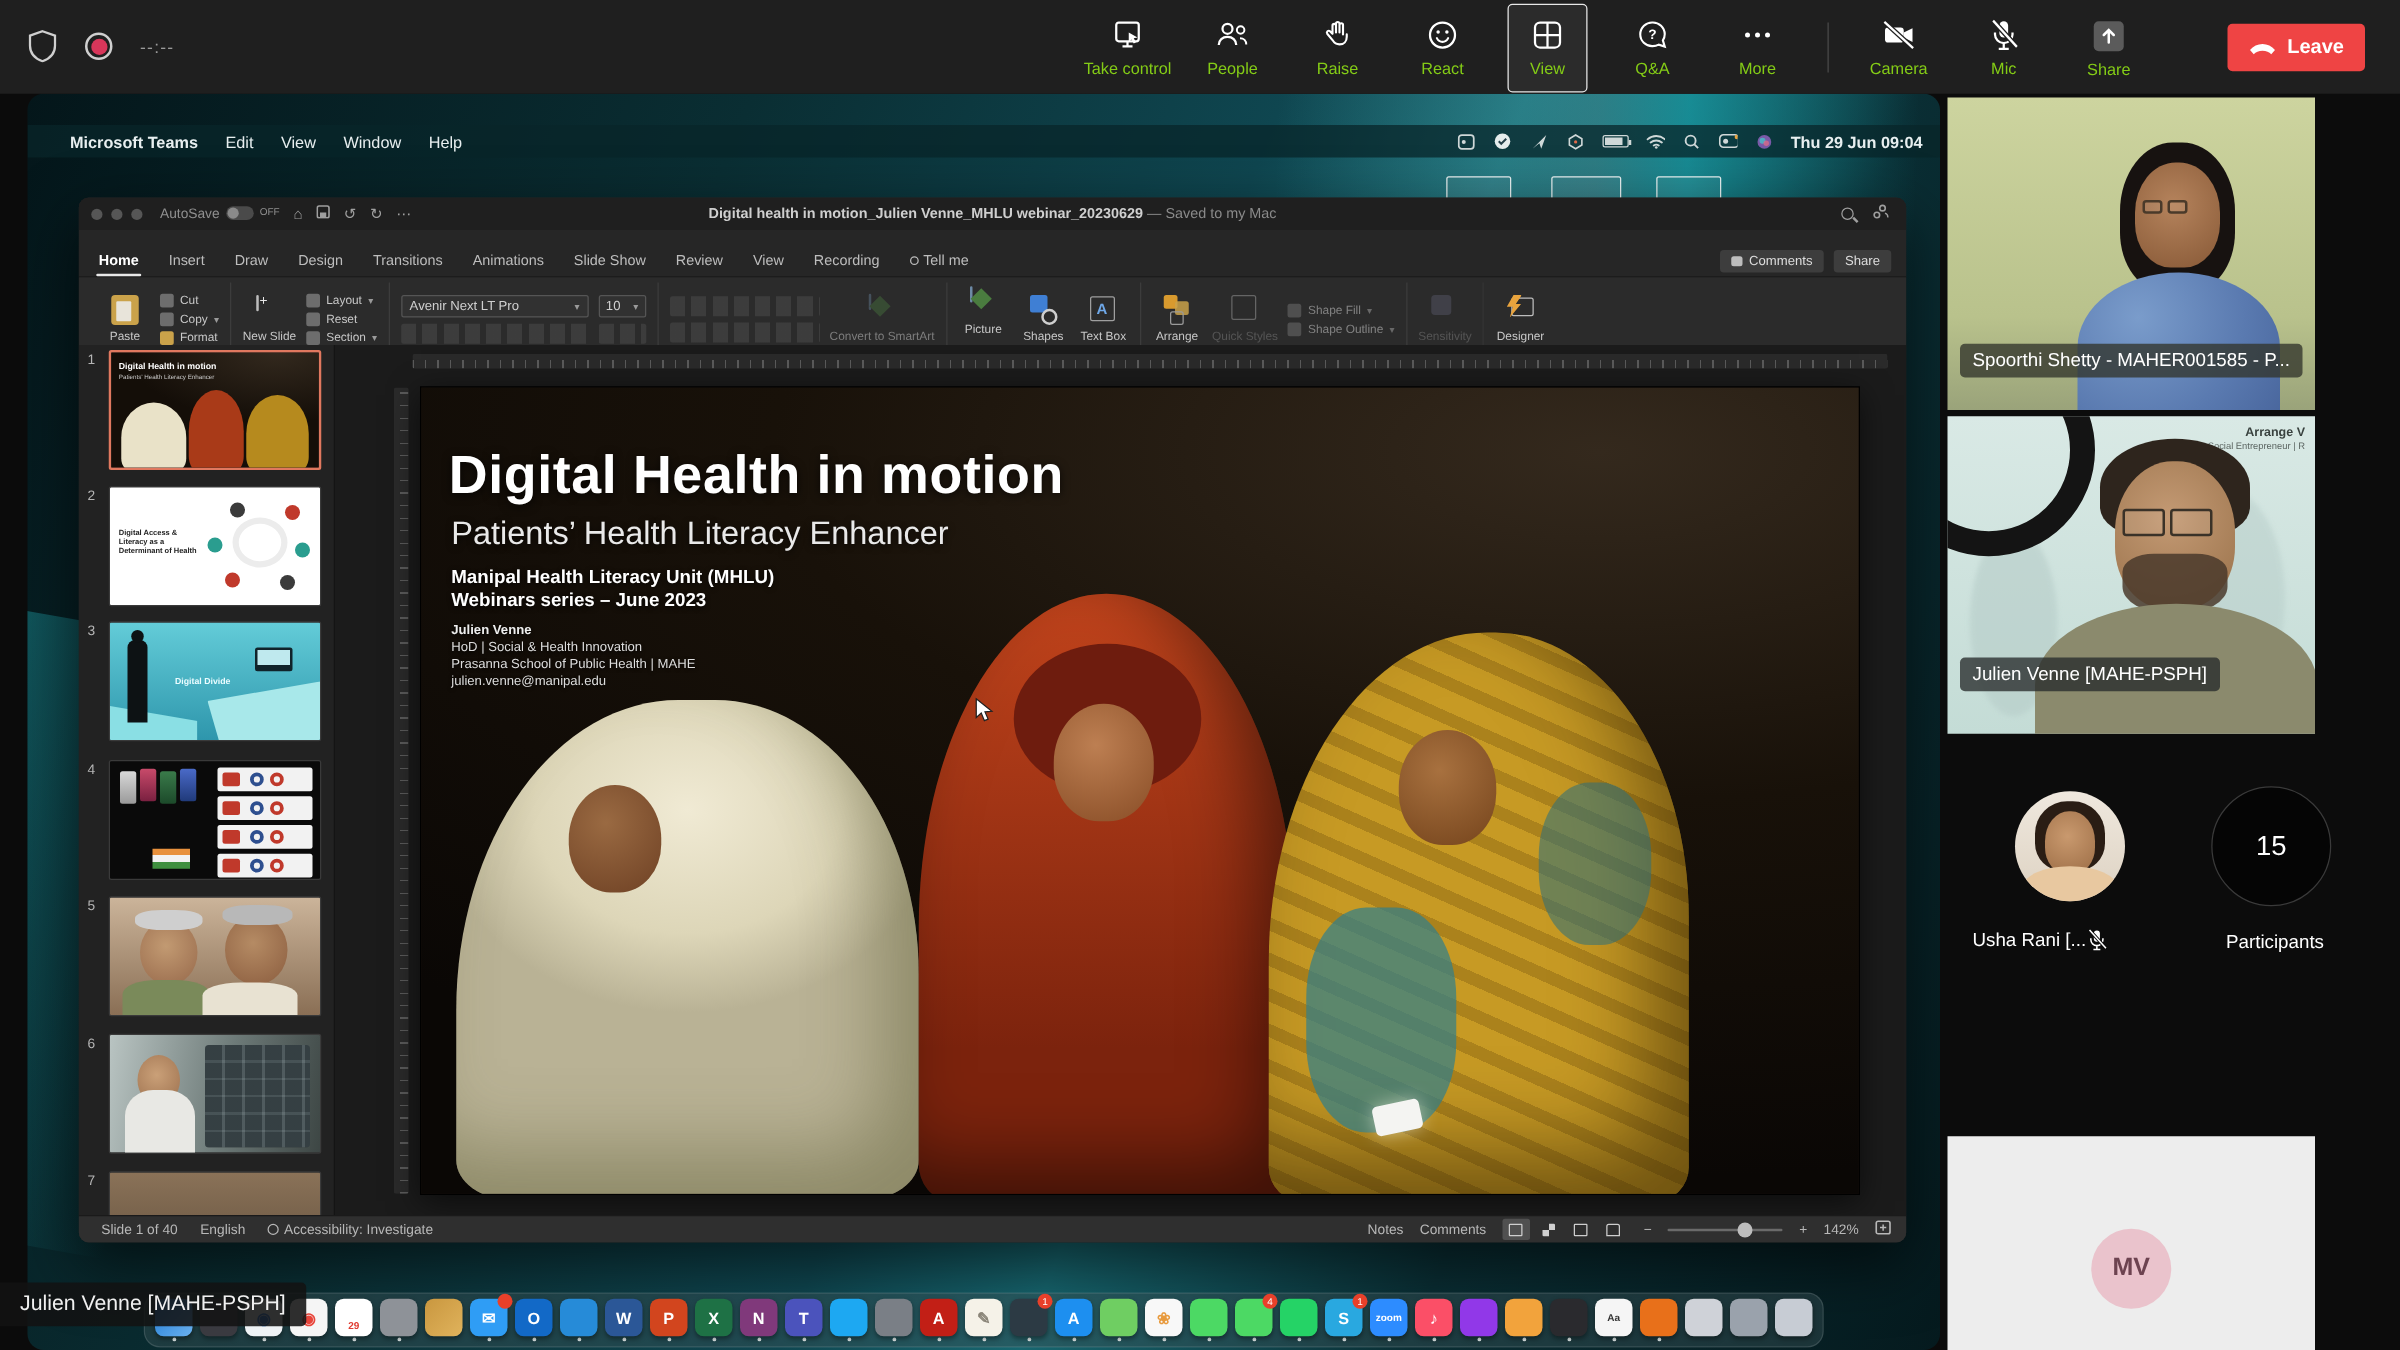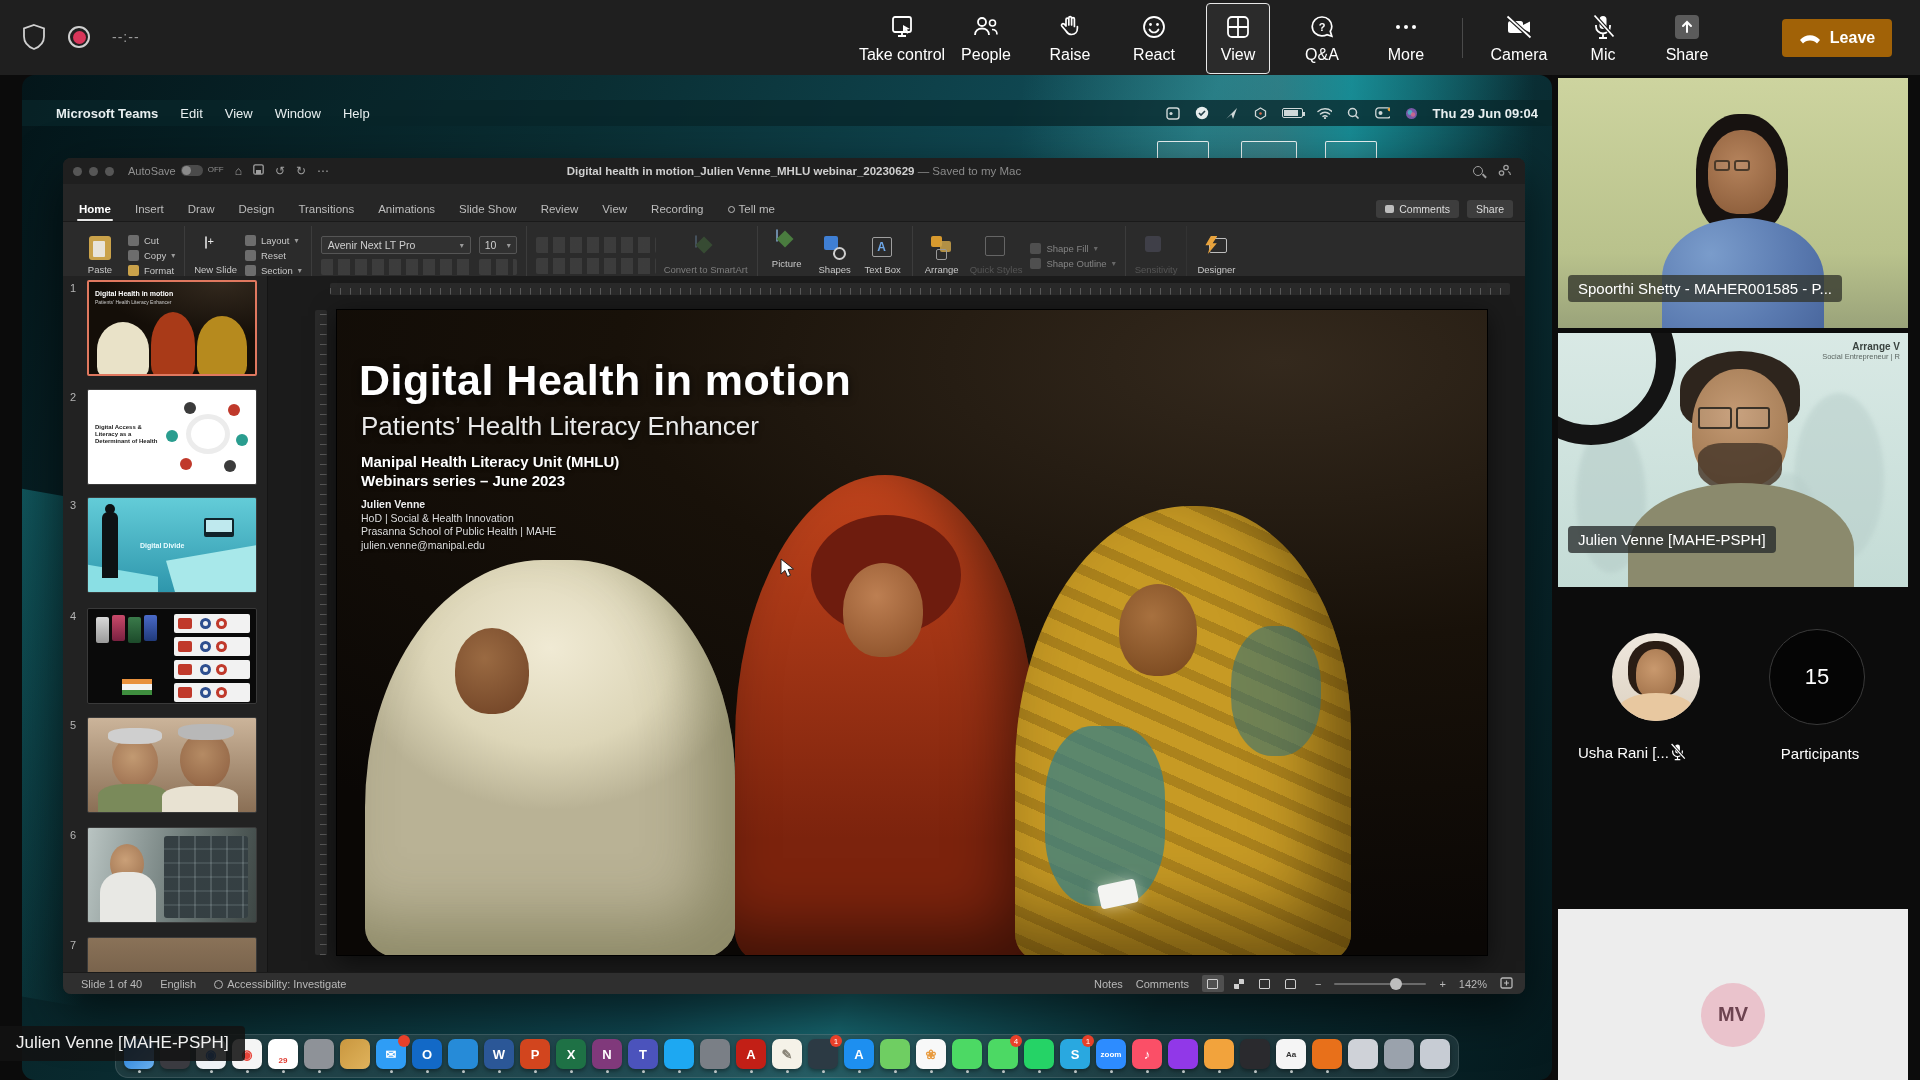--- a/index.html
+++ b/index.html
@@ -9,24 +9,24 @@
 
   
   .tbar { position:absolute; left:0; top:0; width:1920px; height:75px; background:#1f1f1f; z-index:50; }
   .tbar-left { position:absolute; left:22px; top:24px; display:flex; align-items:center; gap:22px; }
   .rec-dot { width:22px; height:22px; border:2px solid #cfcfcf; border-radius:50%; display:flex; align-items:center; justify-content:center; }
   .rec-dot i { display:block; width:13px; height:13px; border-radius:50%; background:#d8365a; }
   .timer { color:#9a9a9a; font-size:14px; letter-spacing:1px; }
   .tbtns { position:absolute; left:860px; top:0; height:75px; display:flex; align-items:center; }
   .tbtn { width:84px; height:71px; margin-top:2px; display:flex; flex-direction:column; align-items:center; justify-content:center; gap:6px; color:#fff; cursor:pointer; border-radius:4px; }
   .tbtn svg { display:block; }
-  .tbtn .lbl { font-size:16px; color:#ffffff; white-space:nowrap; }
+  .tbtn .lbl { font-size:13px; color:#84cc16; white-space:nowrap; }
   .tbtn.active { border:1.5px solid #e8e8e8; background:#2b2b2b; width:64px; margin:2px 10px 0; }
   .tsep { width:1px; height:40px; background:#4a4a4a; margin:0 14px; }
-  .leave-btn { position:absolute; left:1782px; top:19px; width:110px; height:38px; background:#a16207; border-radius:4px; display:flex; align-items:center; justify-content:center; gap:9px; color:#fff; font-size:16px; font-weight:700; cursor:pointer; }
+  .leave-btn { position:absolute; left:1782px; top:19px; width:110px; height:38px; background:#ef4444; border-radius:4px; display:flex; align-items:center; justify-content:center; gap:9px; color:#fff; font-size:16px; font-weight:700; cursor:pointer; }
 
   
   .desktop { position:absolute; left:22px; top:75px; width:1530px; height:1005px;
     background:linear-gradient(112deg,#04161a 0%,#0a2e33 30%,#0f4650 52%,#17666f 62%,#0a2e34 78%,#051a1e 100%); overflow:hidden;border-radius:13px; }
   .desktop .streak { position:absolute; left:940px; top:-40px; width:700px; height:260px; background:linear-gradient(100deg,transparent 10%,rgba(120,230,235,.25) 45%,rgba(30,200,210,.5) 55%,transparent 80%); transform:rotate(-8deg); }
   .desktop .streak2 { position:absolute; left:-80px; top:430px; width:300px; height:500px; background:linear-gradient(100deg,rgba(40,210,220,.35),transparent 70%); transform:rotate(10deg); }
 
   .menubar { position:absolute; left:0; top:25px; width:100%; height:26px; background:rgba(8,38,42,.75); display:flex; align-items:center; color:#e8eff0; font-size:13px; }
   .menubar .apple { margin:0 18px 0 16px; font-size:14px; }
   .menubar .mb-app { font-weight:700; margin-right:22px; }
@@ -160,21 +160,21 @@
   
   .dock { position:absolute; left:50%; transform:translateX(-50%); bottom:2px; height:44px; background:rgba(55,80,85,.45); border:1px solid rgba(255,255,255,.12); border-radius:13px; display:flex; align-items:flex-start; gap:6px; padding:4px 8px 0; }
   .dwrap { display:flex; flex-direction:column; align-items:center; gap:1px; }
   .dapp { position:relative; width:30px; height:30px; border-radius:7px; display:flex; align-items:center; justify-content:center; cursor:pointer; box-shadow:0 2px 4px rgba(0,0,0,.4); }
   .dglyph { color:#fff; font-size:13px; font-weight:700; }
   .dbadge { position:absolute; right:-4px; top:-4px; min-width:12px; height:12px; padding:0 3px; background:#e8402a; border-radius:7px; color:#fff; font-size:8px; display:flex; align-items:center; justify-content:center; }
   .ddot { width:3px; height:3px; border-radius:50%; background:#dfe8e8; }
 
   
   .sidebar { position:absolute; right:0; top:75px; width:368px; height:1005px; background:#0c0c0c; }
-  .tile { position:absolute; left:6px; width:350px; overflow:hidden; cursor:pointer; }
+  .tile { position:absolute; left:6px; width:294px; overflow:hidden; cursor:pointer; }
   .tile1 { top:3px; height:250px; background:linear-gradient(#cdd49f,#b9c28c 70%,#9aa37a); }
   .tile2 { top:258px; height:254px; background:linear-gradient(#d9e9e5,#c4dcd6); }
   .nametag { position:absolute; left:10px; bottom:26px; background:rgba(50,52,44,.78); color:#fff; font-size:15px; padding:5px 10px; border-radius:4px; white-space:nowrap; max-width:340px; overflow:hidden; }
   .tile2 .nametag { background:rgba(40,44,44,.78); bottom:34px; }
   .person { position:absolute; }
   .hair { position:absolute; background:#241a12; border-radius:46% 46% 40% 40%; }
   .face { position:absolute; border-radius:48% 48% 42% 42%; }
   .glasses { position:absolute; display:flex; gap:4px; }
   .glasses i { width:16px; height:11px; border:2px solid #4a3a2a; border-radius:3px; background:rgba(255,255,255,.08); }
   .shirt { position:absolute; border-radius:50% 50% 0 0; }

